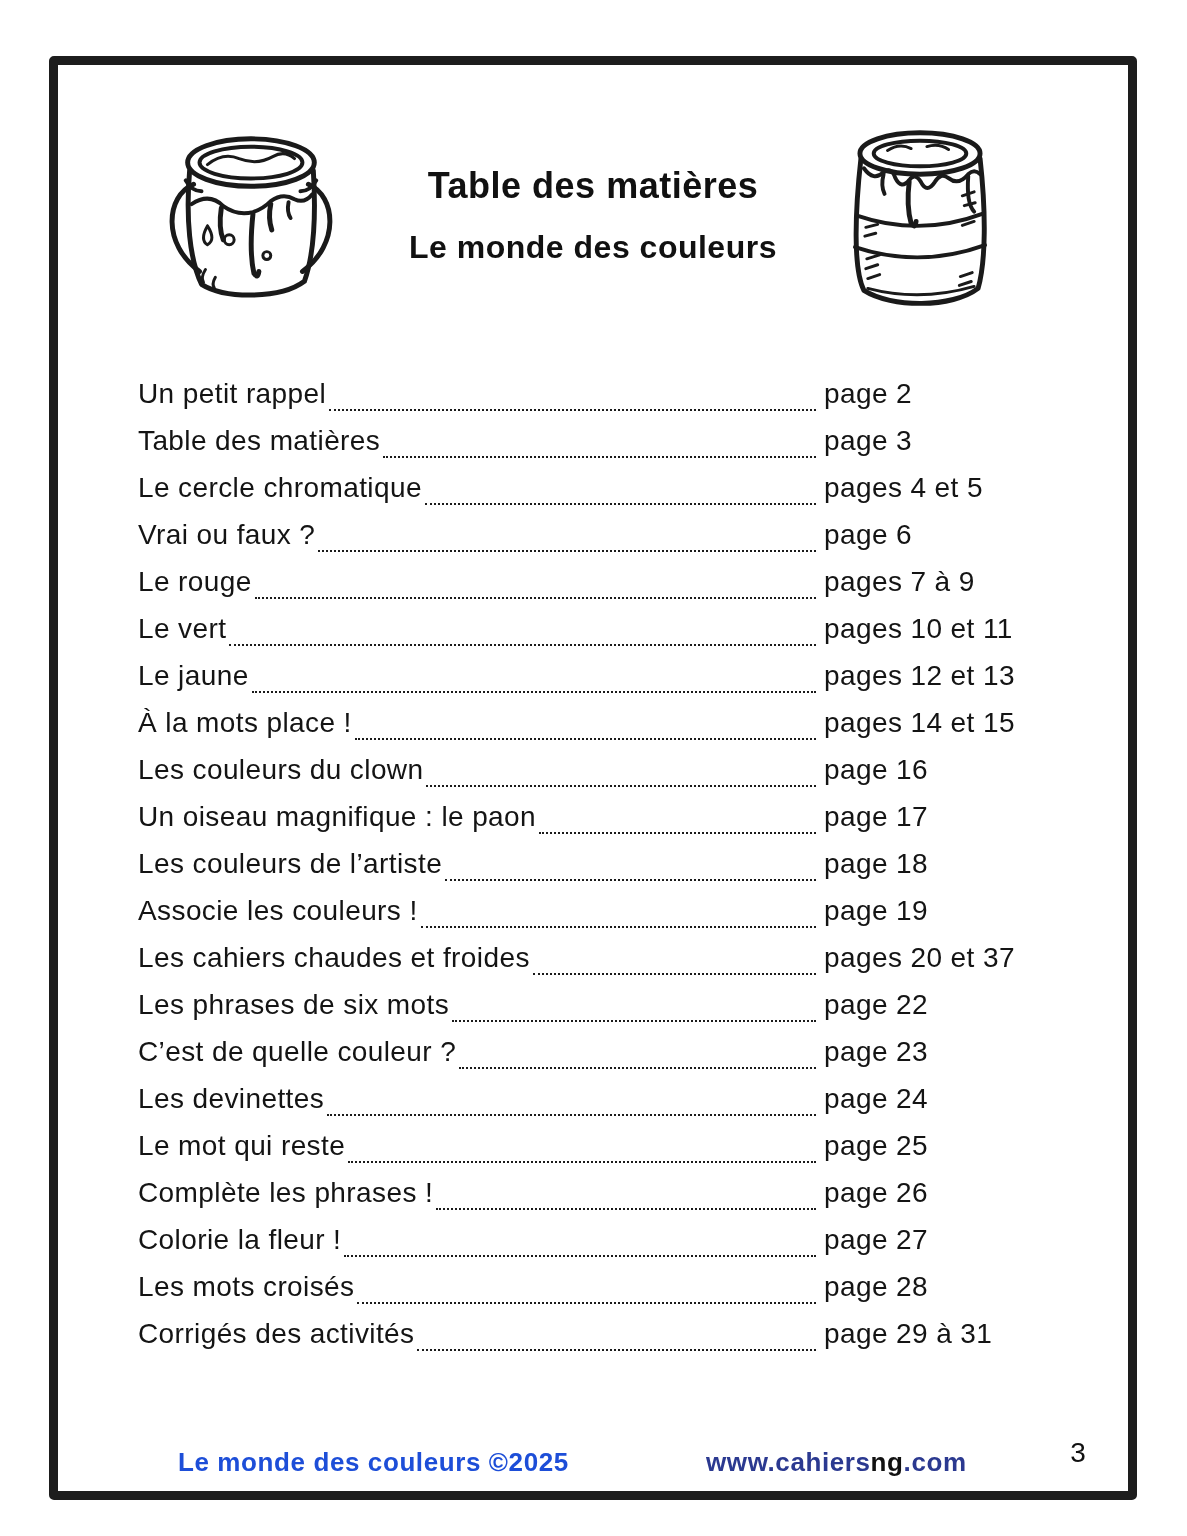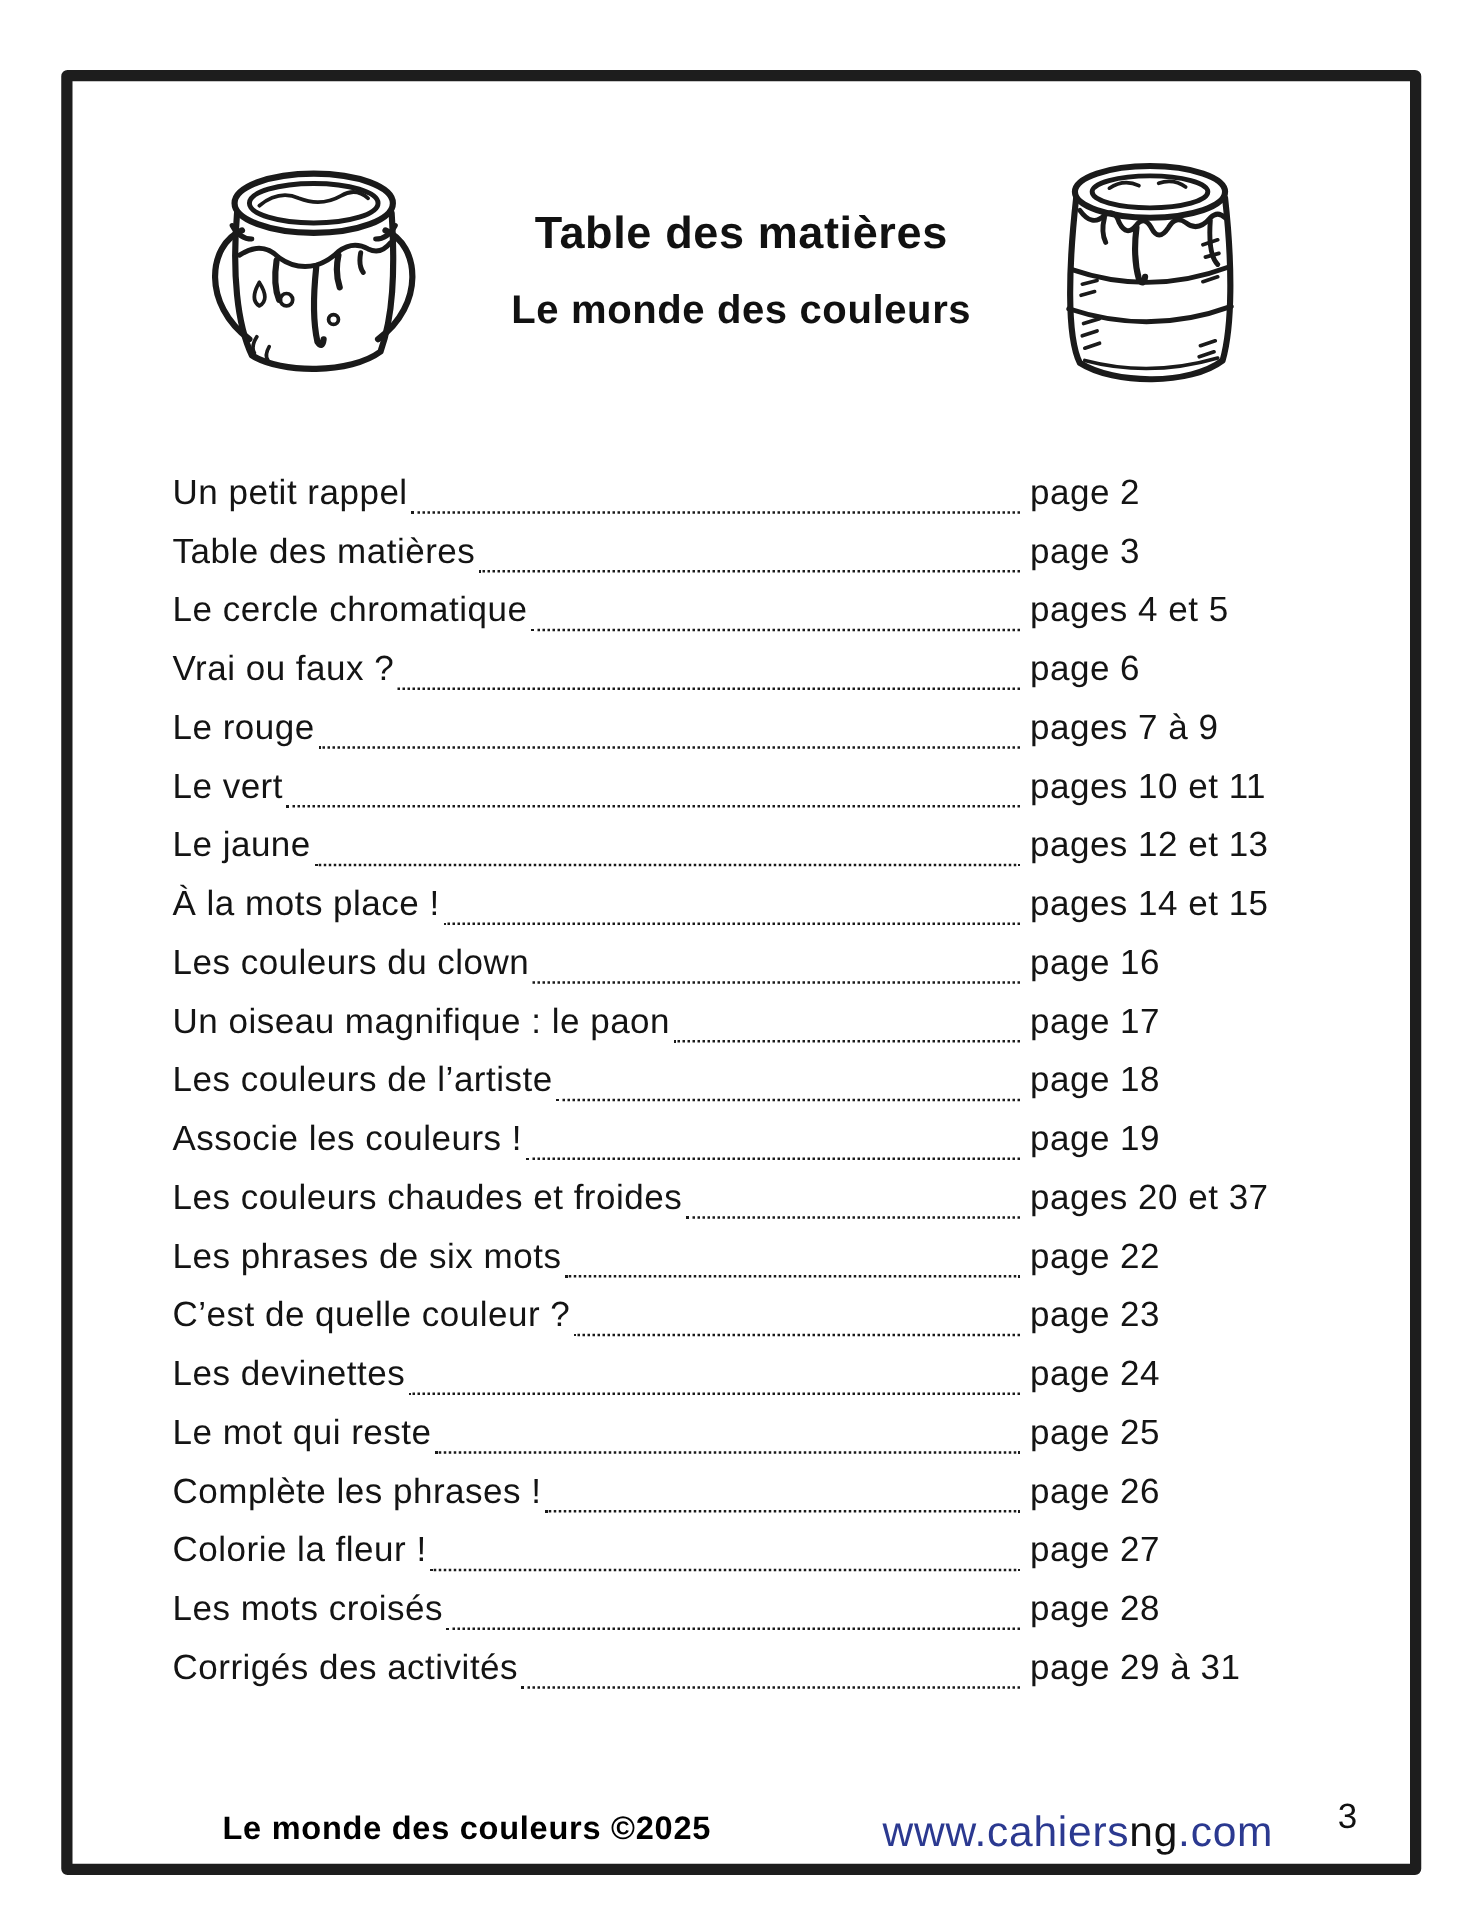--- a/index.html
+++ b/index.html
@@ -53,21 +53,21 @@
     min-width:20px;
   }
   .toc-page{flex:0 0 210px;line-height:38px;color:#141414;}
   
   #footer-copyright{
     position:absolute;left:120px;top:1382px;
     font-size:26px;font-weight:700;letter-spacing:0.6px;
   }
   #footer-site{
     position:absolute;left:648px;top:1382px;
-    font-size:34px;font-weight:400;letter-spacing:0.6px;
+    font-size:26px;font-weight:700;letter-spacing:0.6px;
   }
   #page-number{
     position:absolute;left:1000px;top:1372px;width:40px;
     font-size:28px;color:#111;text-align:center;
   }
   svg .ln{fill:none;stroke:#1a1a1a;stroke-linecap:round;stroke-linejoin:round;}
 </style>
 </head>
 <body>
 
@@ -188,21 +188,21 @@
         <span class="toc-label">Les couleurs de l’artiste</span>
         <span class="toc-dots"></span>
         <span class="toc-page">page 18</span>
       </div>
         <div class="toc-row">
         <span class="toc-label">Associe les couleurs !</span>
         <span class="toc-dots"></span>
         <span class="toc-page">page 19</span>
       </div>
         <div class="toc-row">
-        <span class="toc-label">Les couleurs chaudes et froides</span>
+        <span class="toc-label">Les cahiers chaudes et froides</span>
         <span class="toc-dots"></span>
         <span class="toc-page">pages 20 et 37</span>
       </div>
         <div class="toc-row">
         <span class="toc-label">Les phrases de six mots</span>
         <span class="toc-dots"></span>
         <span class="toc-page">page 22</span>
       </div>
         <div class="toc-row">
         <span class="toc-label">C’est de quelle couleur ?</span>
@@ -234,18 +234,18 @@
         <span class="toc-dots"></span>
         <span class="toc-page">page 28</span>
       </div>
         <div class="toc-row">
         <span class="toc-label">Corrigés des activités</span>
         <span class="toc-dots"></span>
         <span class="toc-page">page 29 à 31</span>
       </div>
       </div>
 
-    <div id="footer-copyright" style="color: #000000;">Le monde des couleurs ©2025</div>
+    <div id="footer-copyright" style="color: #1d4ed8;">Le monde des couleurs ©2025</div>
     <div id="footer-site" style="color: rgb(43, 57, 144);"><span>www.cahiers</span><span id="site-mid" style="color: rgb(17, 17, 17);">ng</span><span>.com</span></div>
     <div id="page-number">3</div>
 
   </div>
 </div>
 
 </body></html>

